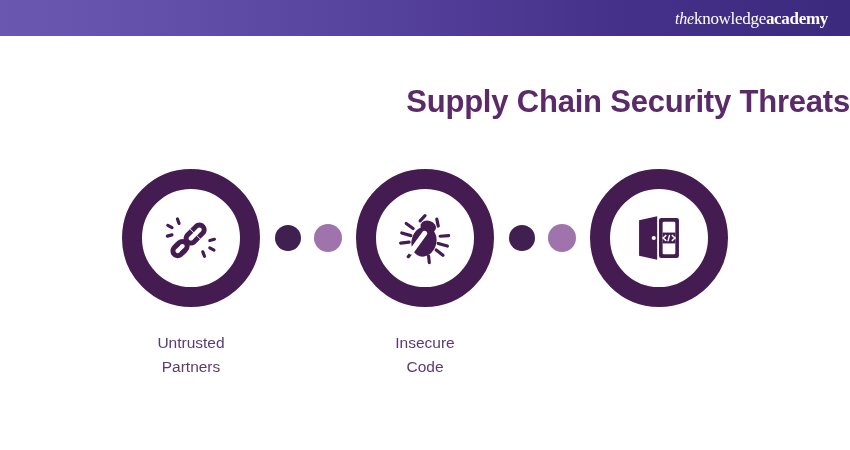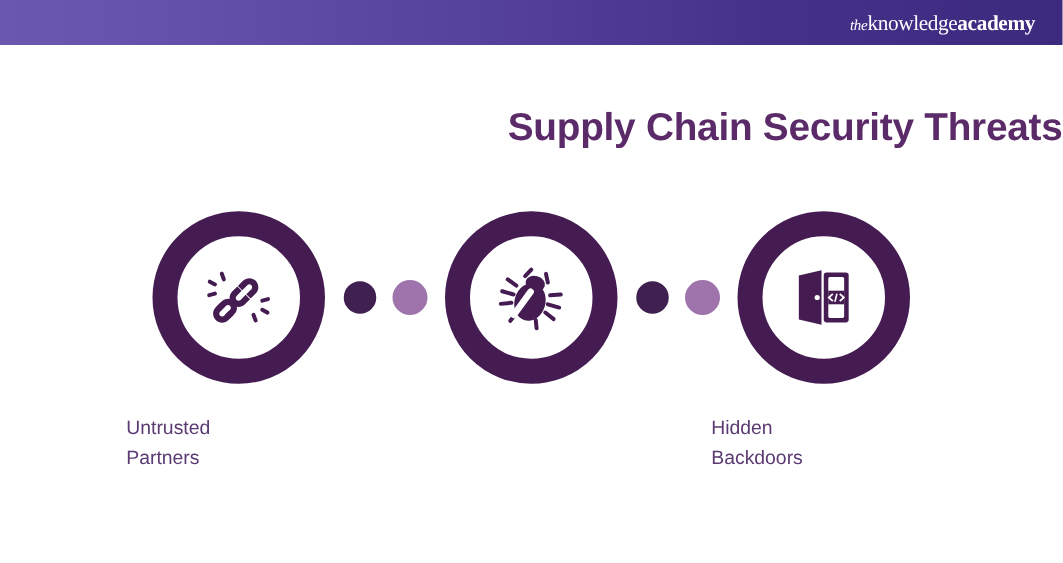--- a/index.html
+++ b/index.html
@@ -32,21 +32,21 @@
   .brand-logo {
     color: #ffffff;
     font-family: "Liberation Serif", serif;
     font-size: 17px;
     letter-spacing: 0.1px;
     white-space: nowrap;
     line-height: 1;
   }
   .brand-the {
     font-style: italic;
-    font-size: 12px;
+    font-size: 16px;
     letter-spacing: -0.2px;
   }
   .brand-knowledge {
     font-weight: normal;
     letter-spacing: -0.3px;
     text-align: right;
   }
   .brand-academy {
     font-weight: bold;
     letter-spacing: -0.3px;
@@ -93,20 +93,21 @@
     box-sizing: border-box;
     display: flex;
     align-items: center;
     justify-content: center;
     position: relative;
   }
   .ring svg { display: block; }
 
   .node-label {
     margin-top: 24px;
+    text-align: center;
     color: #5b3a73;
     font-size: 15.5px;
     line-height: 1.52;
     width: 180px;
     white-space: pre-line;
   }
 
   
   .connector {
     flex: 0 0 auto;
@@ -199,20 +200,22 @@
             <ellipse cx="32" cy="36" rx="13.2" ry="16.2"></ellipse>
 
             <rect x="20.0" y="47.5" width="3.4" height="10.5" rx="1.7" transform="rotate(22 21.7 52.7)"></rect>
             <rect x="40.6" y="47.5" width="3.4" height="10.5" rx="1.7" transform="rotate(-22 42.3 52.7)"></rect>
           </g>
 
           <rect x="21.5" y="22.0" width="5.6" height="30" rx="2.8" fill="#ffffff" transform="rotate(36 24.3 37)"></rect>
         </svg>
       </span>
     </div>
+    <div class="node-label">Insecure
+Code</div>
   </div>
 
   <div class="connector">
     <span class="dot dot-dark"></span>
     <span class="dot dot-light"></span>
   </div>
 
   <div class="node">
     <div class="ring">
       <span>
@@ -224,17 +227,15 @@
 
           <path d="M40.6 29.4l-2.9 2.6 2.9 2.6-1.1 1.2-4.2-3.8 4.2-3.8 1.1 1.2z" fill="#ffffff"></path>
           <path d="M45.6 29.4l2.9 2.6-2.9 2.6 1.1 1.2 4.2-3.8-4.2-3.8-1.1 1.2z" fill="#ffffff"></path>
           <rect x="42.0" y="28.4" width="1.5" height="7.6" rx="0.7" fill="#ffffff" transform="rotate(14 42.7 32.2)"></rect>
 
           <path d="M10 12.5L30 8v48L10 51.5z" fill="#451c52"></path>
           <circle cx="26.2" cy="32" r="2.3" fill="#ffffff"></circle>
         </svg>
       </span>
     </div>
-    <div class="node-label">Hidden
-Backdoors</div>
   </div>
 
 </div>
 
 </body></html>

